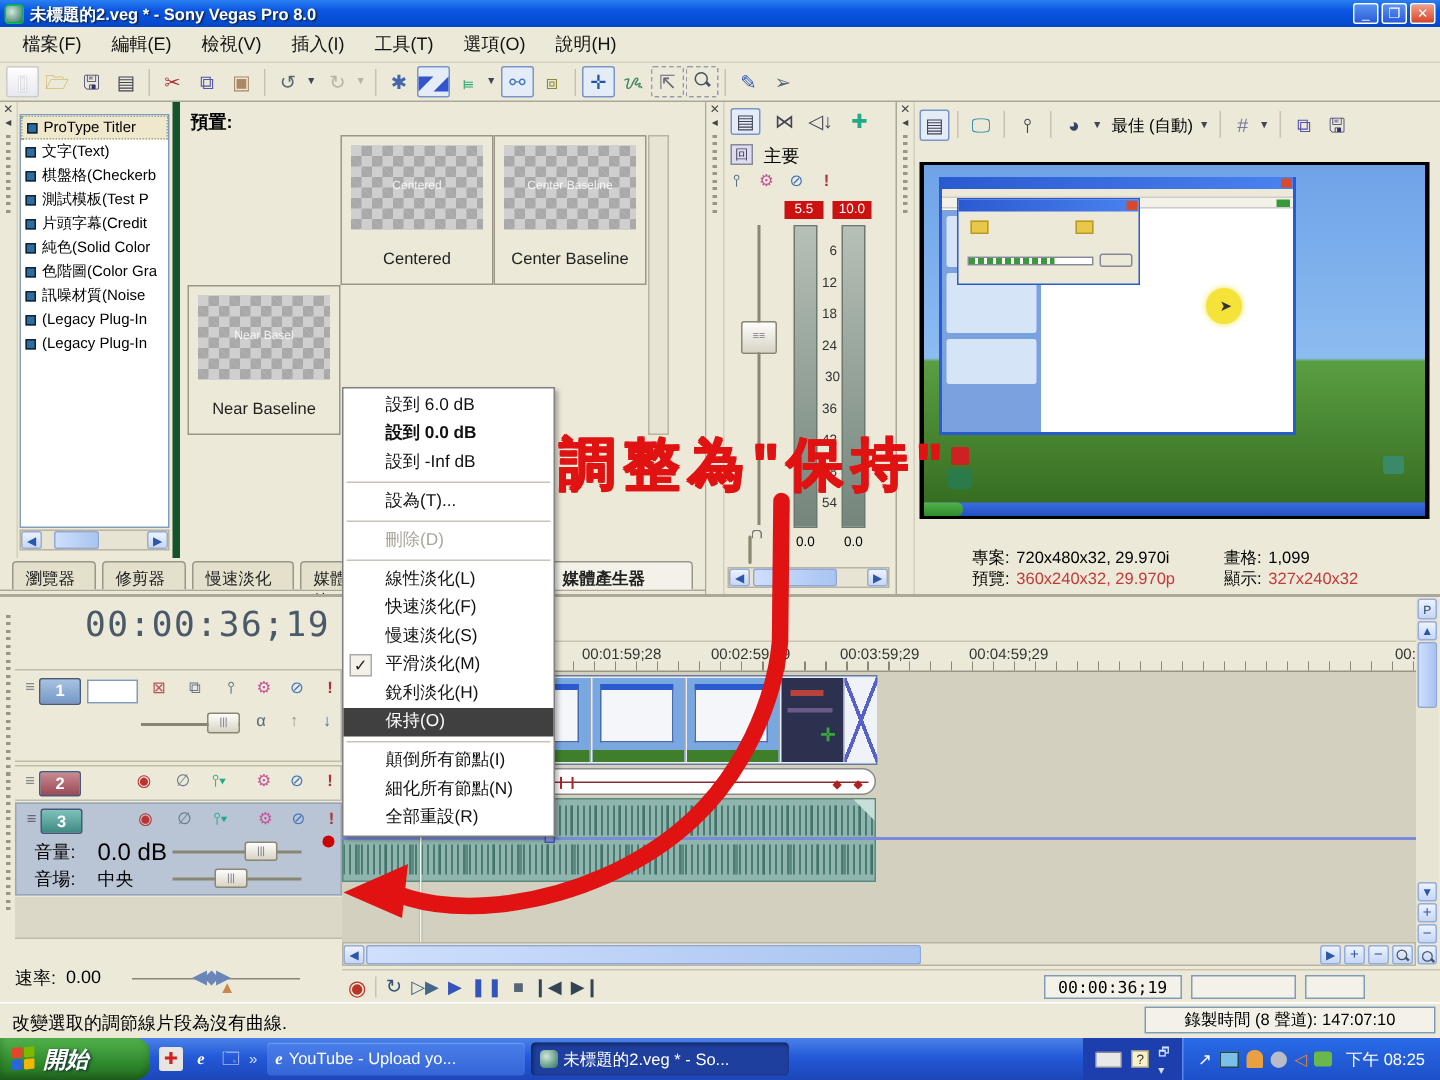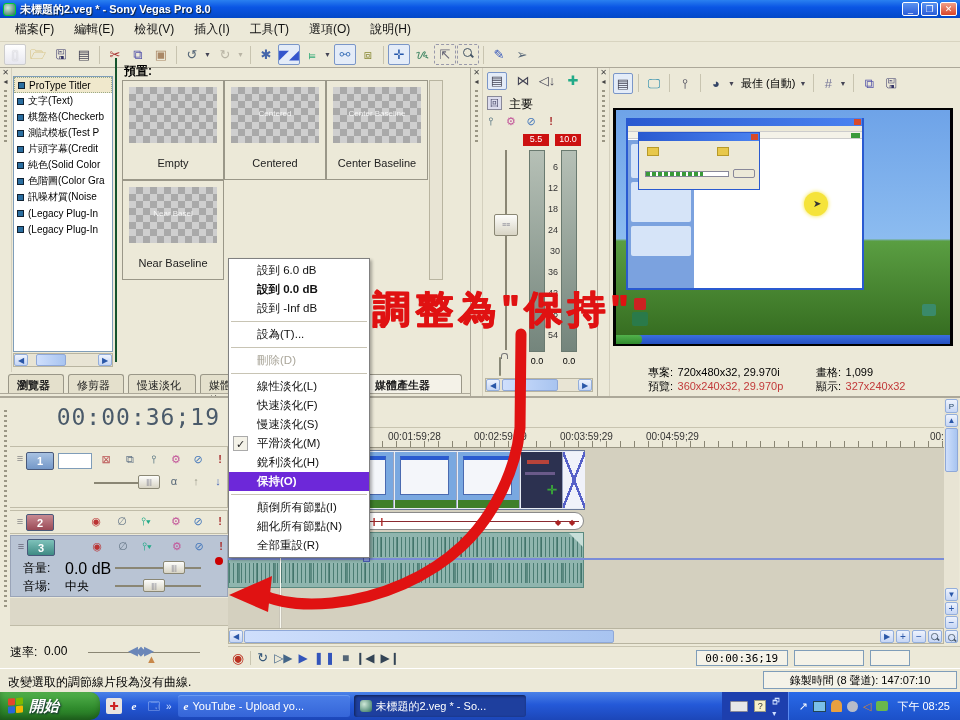--- a/index.html
+++ b/index.html
@@ -74,21 +74,21 @@
   .icon-zoom::before { content:''; position:absolute; left:1px; top:1px; width:7px; height:7px; border:1.5px solid #456; border-radius:50%; }
   .icon-zoom::after { content:''; position:absolute; left:8px; top:8px; width:4px; height:1.5px; background:#456; transform:rotate(45deg); }
 
   .ruler-ticks { background:repeating-linear-gradient(90deg,#8a8674 0 1px,transparent 1px 14px); }
   .vthumb { position:absolute; top:1px; width:62px; height:56px; background:#79a8e0; border-right:1px solid #9aa4c0; overflow:hidden; }
   .vt-win { position:absolute; left:8%; top:8%; width:80%; height:68%; background:#f4f6fa; border:1px solid #4a6ab0; border-top:4px solid #2a5ad0; }
   .vt-grass { position:absolute; left:0; bottom:0; width:100%; height:14%; background:#3f7f2a; }
   .menu-sep { height:1px; background:#c8c4b4; margin:3px 2px; }
   .cm-item { height:19px; line-height:19px; font-size:11.5px; color:#111; padding-left:28px; white-space:nowrap; }
   .cm-item.dis { color:#aaa69a; }
-  .cm-item.hot { background:#6d28d9; color:#fff;font-weight:bold; }
+  .cm-item.hot { background:#404040; color:#fff; }
 
   
   .taskbar { left:0; top:692px; width:960px; height:28px;
     background:linear-gradient(#4a82e8,#2459d8 45%,#1c46b8); display:flex; align-items:center; }
   .start-btn { width:100px; height:28px; border-radius:0 10px 10px 0;
     background:linear-gradient(#52b24c,#2f8a2c 60%,#247322); display:flex; align-items:center; gap:5px; padding-left:8px;
     box-shadow:inset 0 -3px 6px rgba(0,0,0,.25); }
   .start-flag { width:16px; height:16px; display:grid; grid-template-columns:7px 7px; grid-template-rows:7px 7px; gap:1px; transform:skewY(-4deg); }
   .start-flag i { border-radius:1px; }
   .start-text { color:#fff; font-size:15px; font-weight:bold; font-style:italic; text-shadow:1px 1px 2px #123; }
@@ -199,27 +199,23 @@
         <span class="bullet"></span>
         <span>(Legacy Plug-In</span>
       </div>
   </div>
   <div class="abs" style="left:13px;top:353px;width:100px;height:14px;background:#e8e4d4;border:1px solid #b8b4a0;display:flex;">
     <span class="xp-sb-btn" style="width:14px;height:12px;">◀</span>
     <span class="xp-sb-thumb" style="width:30px;height:12px;margin-left:8px;"></span>
     <span class="xp-sb-btn" style="width:14px;height:12px;margin-left:auto;">▶</span>
   </div>
 
-  <div class="abs" style="left:115px;top:58px;width:353px;height:304px;border-left:2px solid #14532d;">
+  <div class="abs" style="left:115px;top:68px;width:353px;height:304px;border-left:5px solid #14532d;">
     <div class="abs" style="left:7px;top:5px;font-size:12px;font-weight:bold;">預置:</div>
 
-    <div class="abs preset-cell" style="left:5px;top:22px;width:102px;height:100px;">
-      <div class="checker" style="position:relative;width:88px;height:56px;margin:6px auto 0;"></div>
-      <div class="preset-label" style="margin-top:14px;">Empty</div>
-    </div>
     <div class="abs preset-cell" style="left:107px;top:22px;width:102px;height:100px;">
       <div class="checker" style="position:relative;width:88px;height:56px;margin:6px auto 0;">
           <div class="thumb-overlay">Centered</div>
         </div>
       <div class="preset-label" style="margin-top:14px;">Centered</div>
     </div>
     <div class="abs preset-cell" style="left:209px;top:22px;width:102px;height:100px;">
       <div class="checker" style="position:relative;width:88px;height:56px;margin:6px auto 0;">
           <div class="thumb-overlay">Center Baseline</div>
         </div>
@@ -229,21 +225,21 @@
     <div class="abs preset-cell" style="left:5px;top:122px;width:102px;height:100px;">
       <div class="checker" style="position:relative;width:88px;height:56px;margin:6px auto 0;">
           <div class="thumb-overlay">Near Basel</div>
         </div>
       <div class="preset-label" style="margin-top:14px;">Near Baseline</div>
     </div>
     <div class="abs" style="left:312px;top:22px;width:14px;height:200px;background:#e8e4d4;border:1px solid #b8b4a0;"></div>
   </div>
 
   <div class="abs" style="left:0;top:374px;width:470px;height:20px;background:#ece9d8;border-bottom:1px solid #aca899;"></div>
-  <span class="tab" style="left:8px;width:56px;font-weight:bold;">瀏覽器</span>
+  <span class="tab" style="left:8px;width:56px;">瀏覽器</span>
   <span class="tab" style="left:68px;width:56px;">修剪器</span>
   <span class="tab" style="left:128px;width:68px;">慢速淡化</span>
   <span class="tab" style="left:200px;width:46px;">媒體管</span>
   <span class="tab active" style="left:366px;width:96px;">媒體產生器</span>
 
   <div class="abs" style="left:470px;top:68px;width:127px;height:328px;border-left:1px solid #aca899;background:#ece9d8;">
     <div class="grip-strip" style="position:absolute;left:0;top:0;height:100%;">
       <div style="font-size:8px;color:#444;">✕</div>
         <div style="font-size:8px;color:#444;">◂</div>
         <div class="dots"></div>

